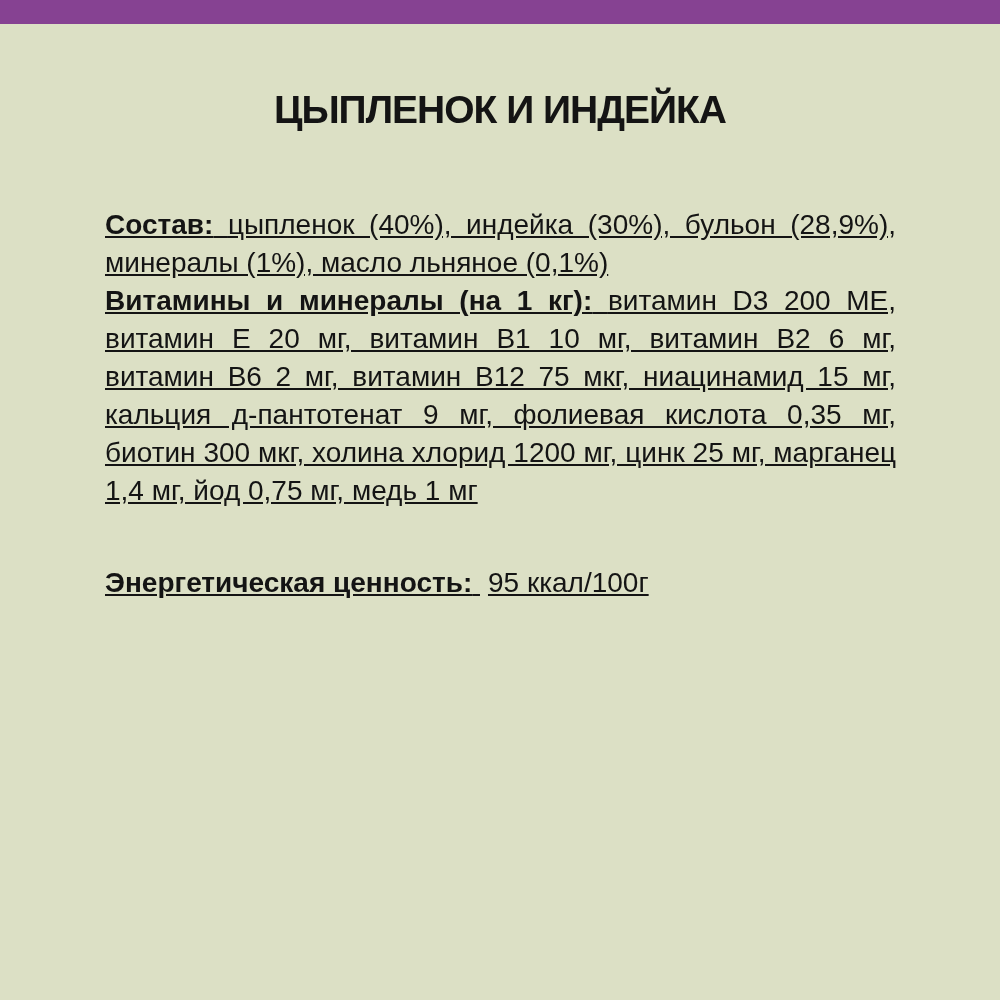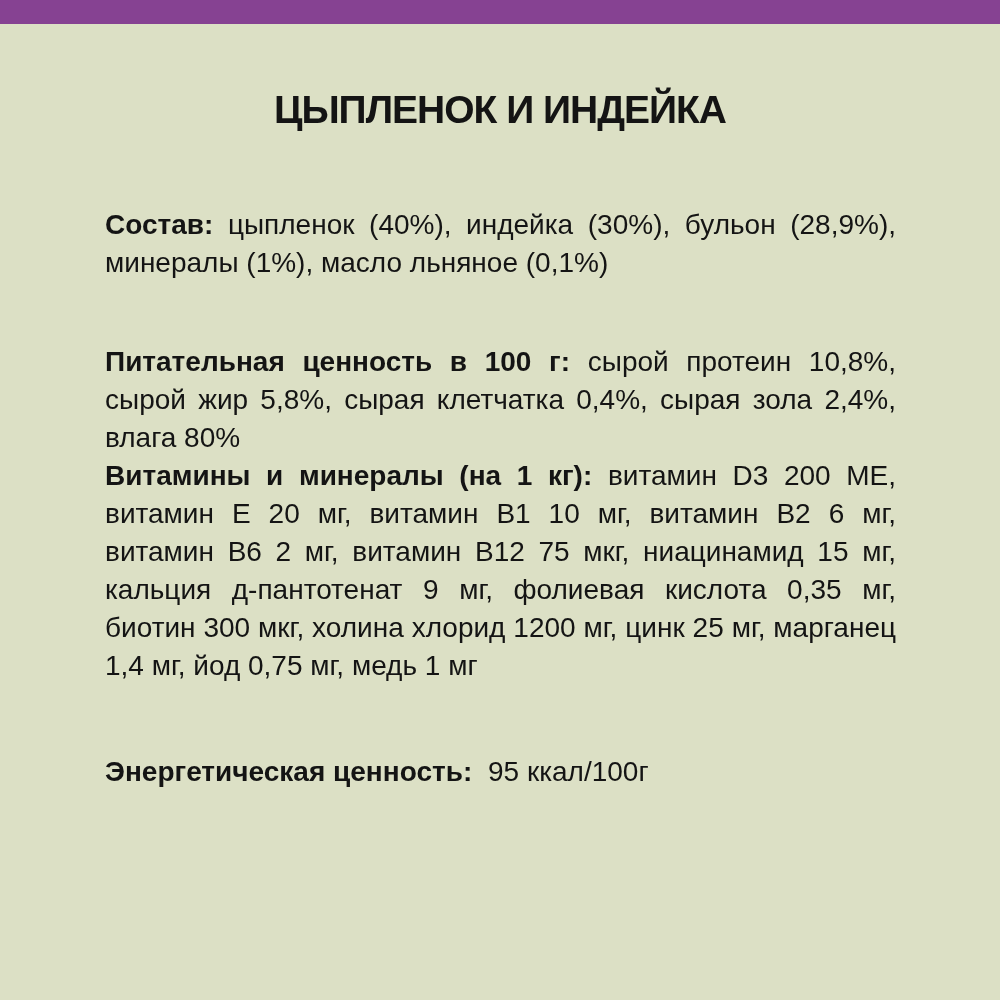--- a/index.html
+++ b/index.html
@@ -33,46 +33,43 @@
     color: var(--ink);
   }
   .content {
     margin-left: 105px;
     width: 791px;
   }
   .section {
     font-size: 28px;
     line-height: 38px;
     text-align: justify;
+    text-decoration: underline;
   }
   .section .section-label { font-weight: 700; }
   .section-composition { margin-top: 70px; }
   .section-nutrition   { margin-top: 61px; }
   .section-vitamins    { }
-  .section-energy      { margin-top: 68px; text-align: left; }
+  .section-energy      { margin-top: 54px; text-align: left; }
   .section-energy .section-text { margin-left: 8px; }
 </style>
 </head>
 <body>
 
 <div class="top-bar"></div>
 
 <h1 class="page-title">ЦЫПЛЕНОК И ИНДЕЙКА</h1>
 
 <div class="content">
 
   <p class="section section-composition">
     <span class="section-label">Состав:</span>
     <span class="section-text">цыпленок (40%), индейка (30%), бульон (28,9%), минералы (1%), масло льняное (0,1%)</span>
   </p>
 
-  <p class="section section-nutrition">
-    <span class="section-label">Питательная ценность в 100 г:</span>
-    <span class="section-text">сырой протеин 10,8%, сырой жир 5,8%, сырая клетчатка 0,4%, сырая зола 2,4%, влага 80%</span>
-  </p>
 
   <p class="section section-vitamins">
     <span class="section-label">Витамины и минералы (на 1 кг):</span>
     <span class="section-text">витамин D3 200 МЕ, витамин Е 20 мг, витамин В1 10 мг, витамин В2 6 мг, витамин В6 2 мг, витамин В12 75 мкг, ниацинамид 15 мг, кальция д-пантотенат 9 мг, фолиевая кислота 0,35 мг, биотин 300 мкг, холина хлорид 1200 мг, цинк 25 мг, марганец 1,4 мг, йод 0,75 мг, медь 1 мг</span>
   </p>
 
   <p class="section section-energy">
     <span class="section-label">Энергетическая ценность:</span>
     <span class="section-text">95 ккал/100г</span>
   </p>

